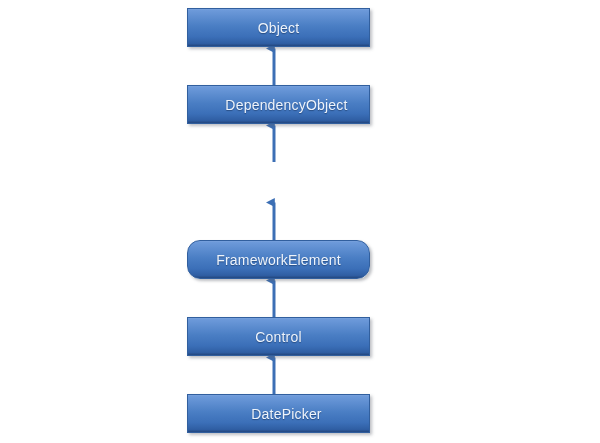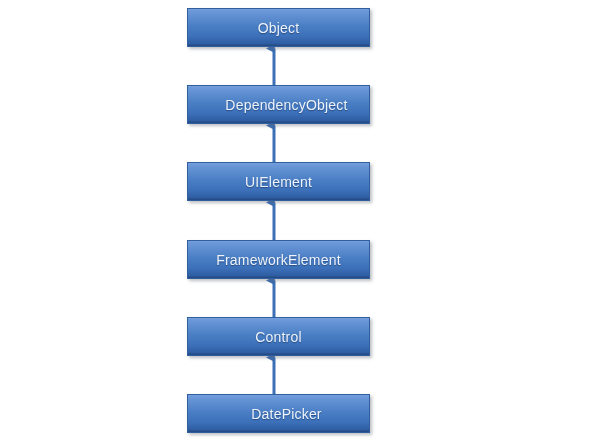--- a/index.html
+++ b/index.html
@@ -50,21 +50,21 @@
     line-height: 1;
     text-shadow: 0 1px 1px rgba(20, 45, 85, 0.55);
     white-space: nowrap;
     pointer-events: none;
   }
 
   
   .node-0 { top: 8px; }
   .node-1 { top: 85px; padding-left: 16px; }
   .node-2 { top: 162px; }
-  .node-3 { top: 240px; }
+  .node-3 { top: 240px; border-radius: 13px; }
   .node-4 { top: 317px; justify-content: center; }
   .node-5 { top: 394px; padding-left: 16px; }
 
   .connector {
     position: absolute;
     left: 0;
     top: 0;
     width: 600px;
     height: 443px;
     pointer-events: none;
@@ -92,23 +92,20 @@
   </svg>
 
   <div class="node node-0">
     <span class="node-label">Object</span>
   </div>
 
   <div class="node node-1">
     <span class="node-label">DependencyObject</span>
   </div>
 
-  <div class="node node-2">
-    <span class="node-label">UIElement</span>
-  </div>
 
   <div class="node node-3">
     <span class="node-label">FrameworkElement</span>
   </div>
 
   <div class="node node-4">
     <span class="node-label">Control</span>
   </div>
 
   <div class="node node-5">

